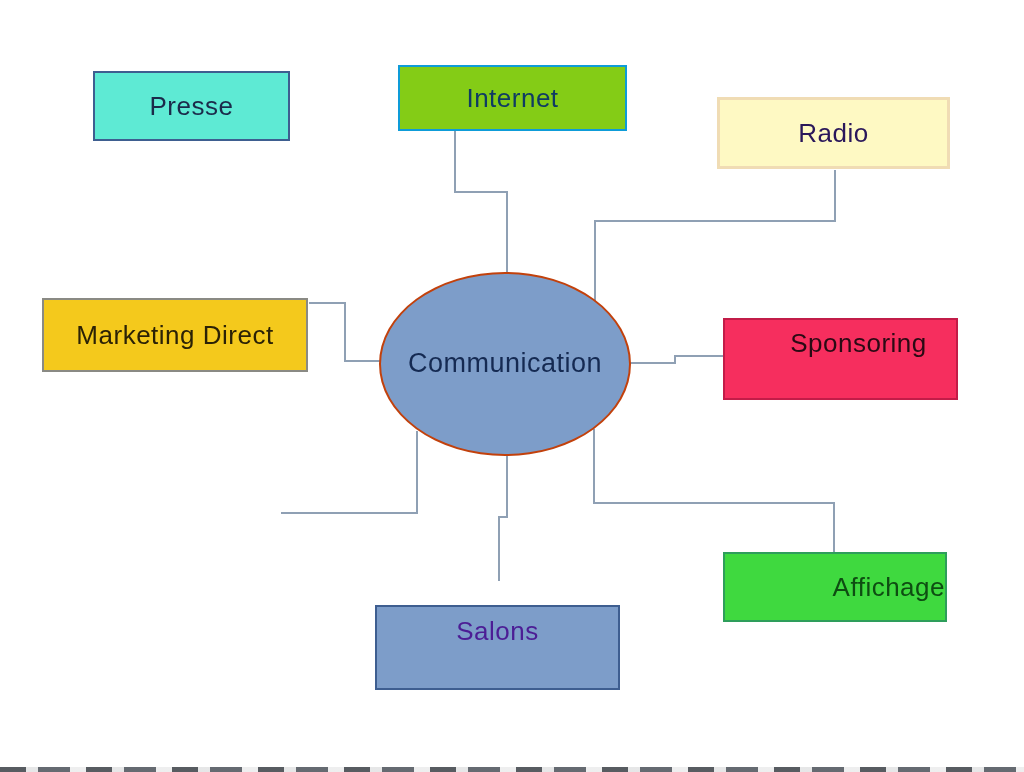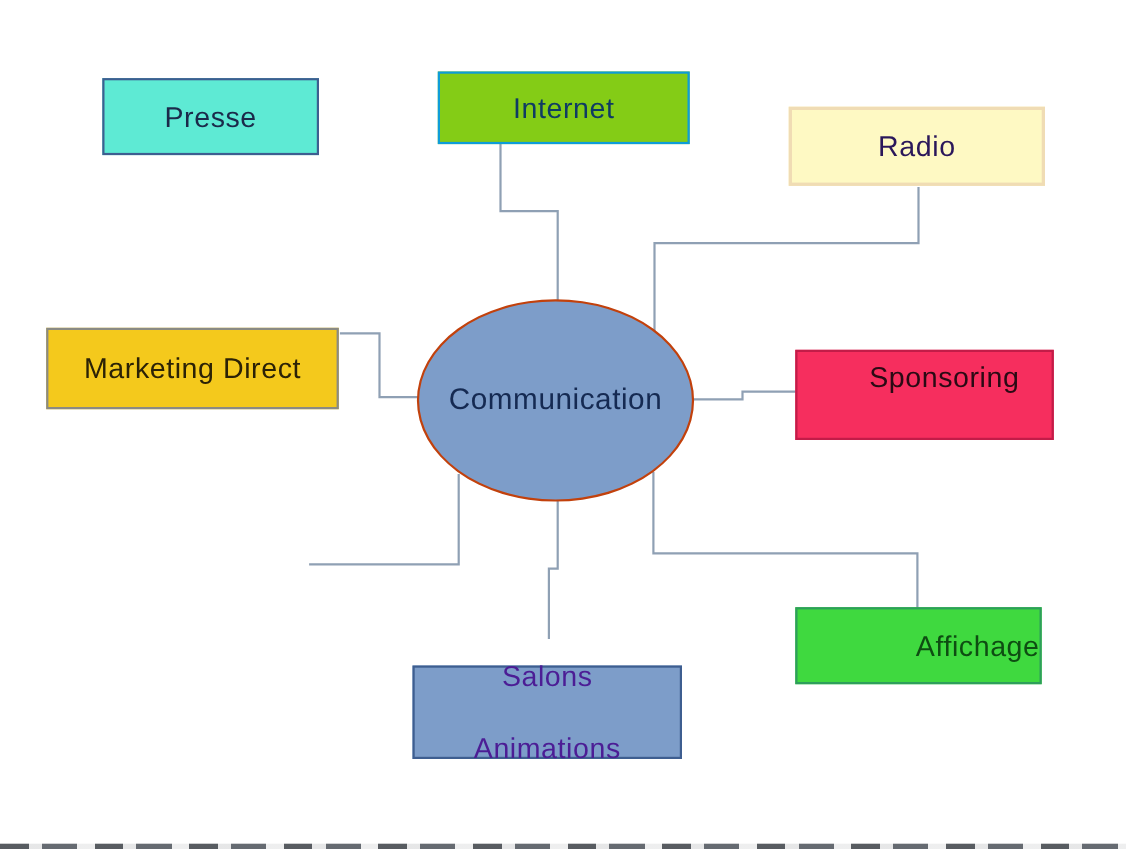--- a/index.html
+++ b/index.html
@@ -109,21 +109,20 @@
   <div class="node box sponsoring">
     <span>
       <span>Sponsoring</span><br>
     </span>
   </div>
 
 
   <div class="node box salons">
     <span>
       <span>Salons</span><br>
-      <span>Animations</span>
     </span>
   </div>
 
   <div class="node box affichage">
     <span>Affichage</span>
   </div>
 
   <div class="node ellipse">
     <span>Communication</span>
   </div>

